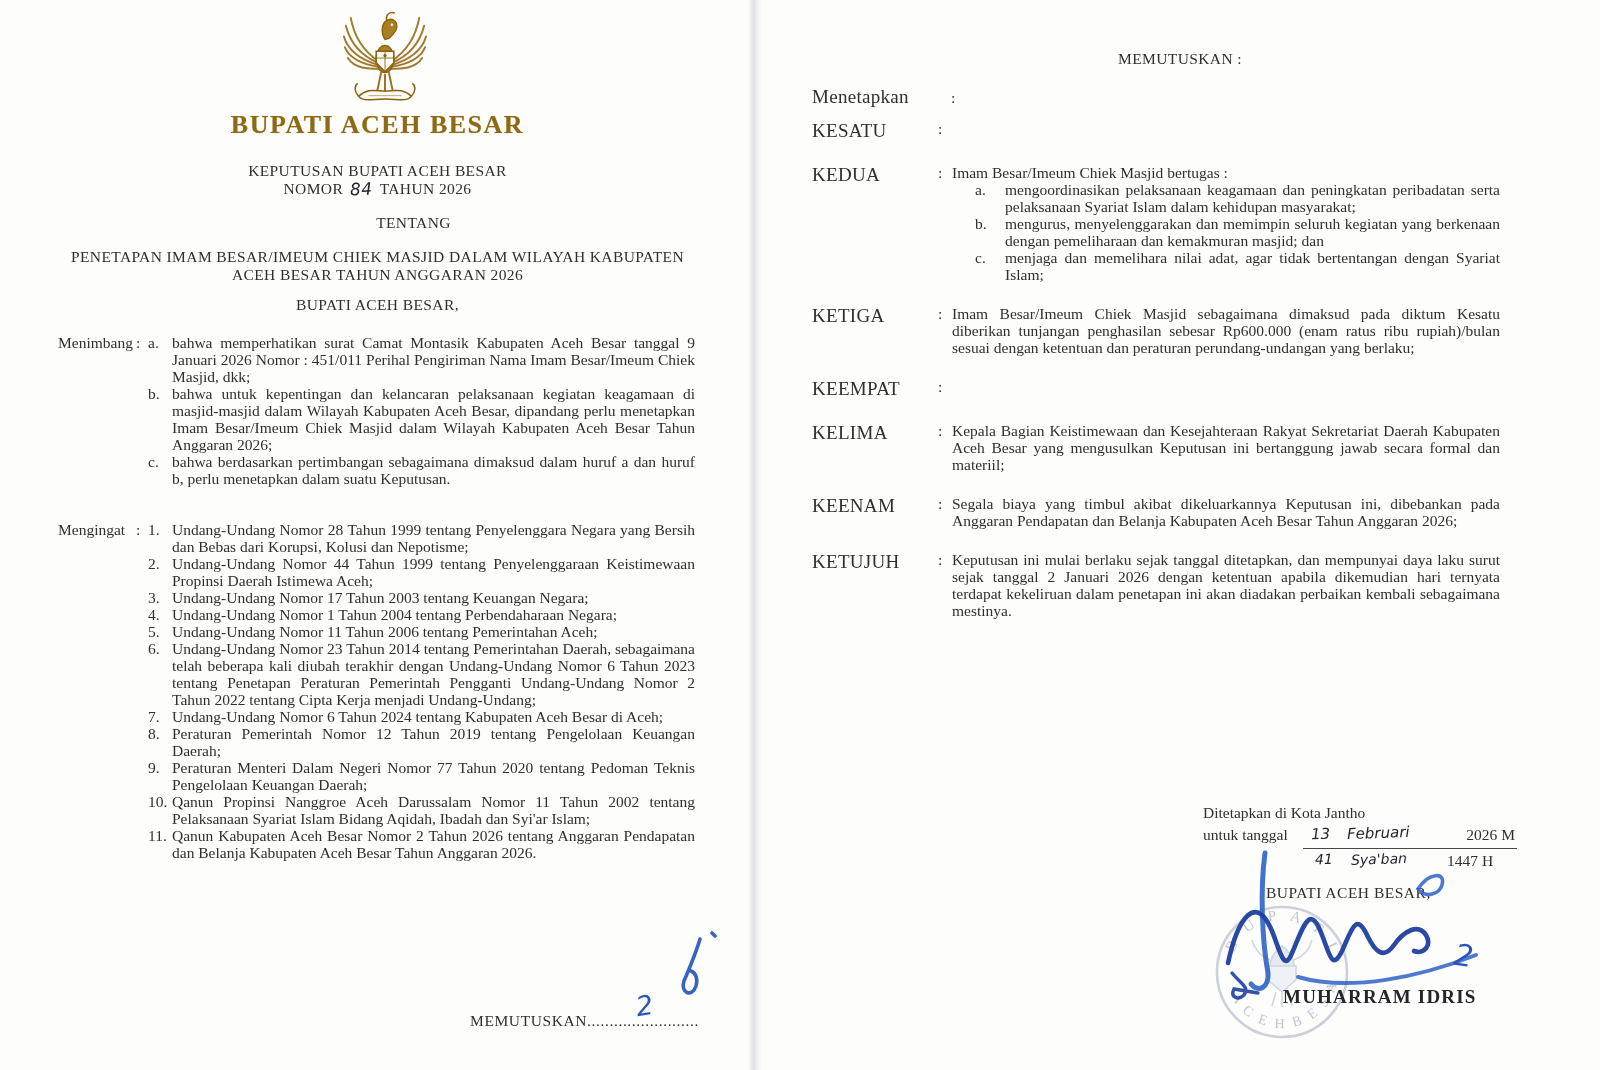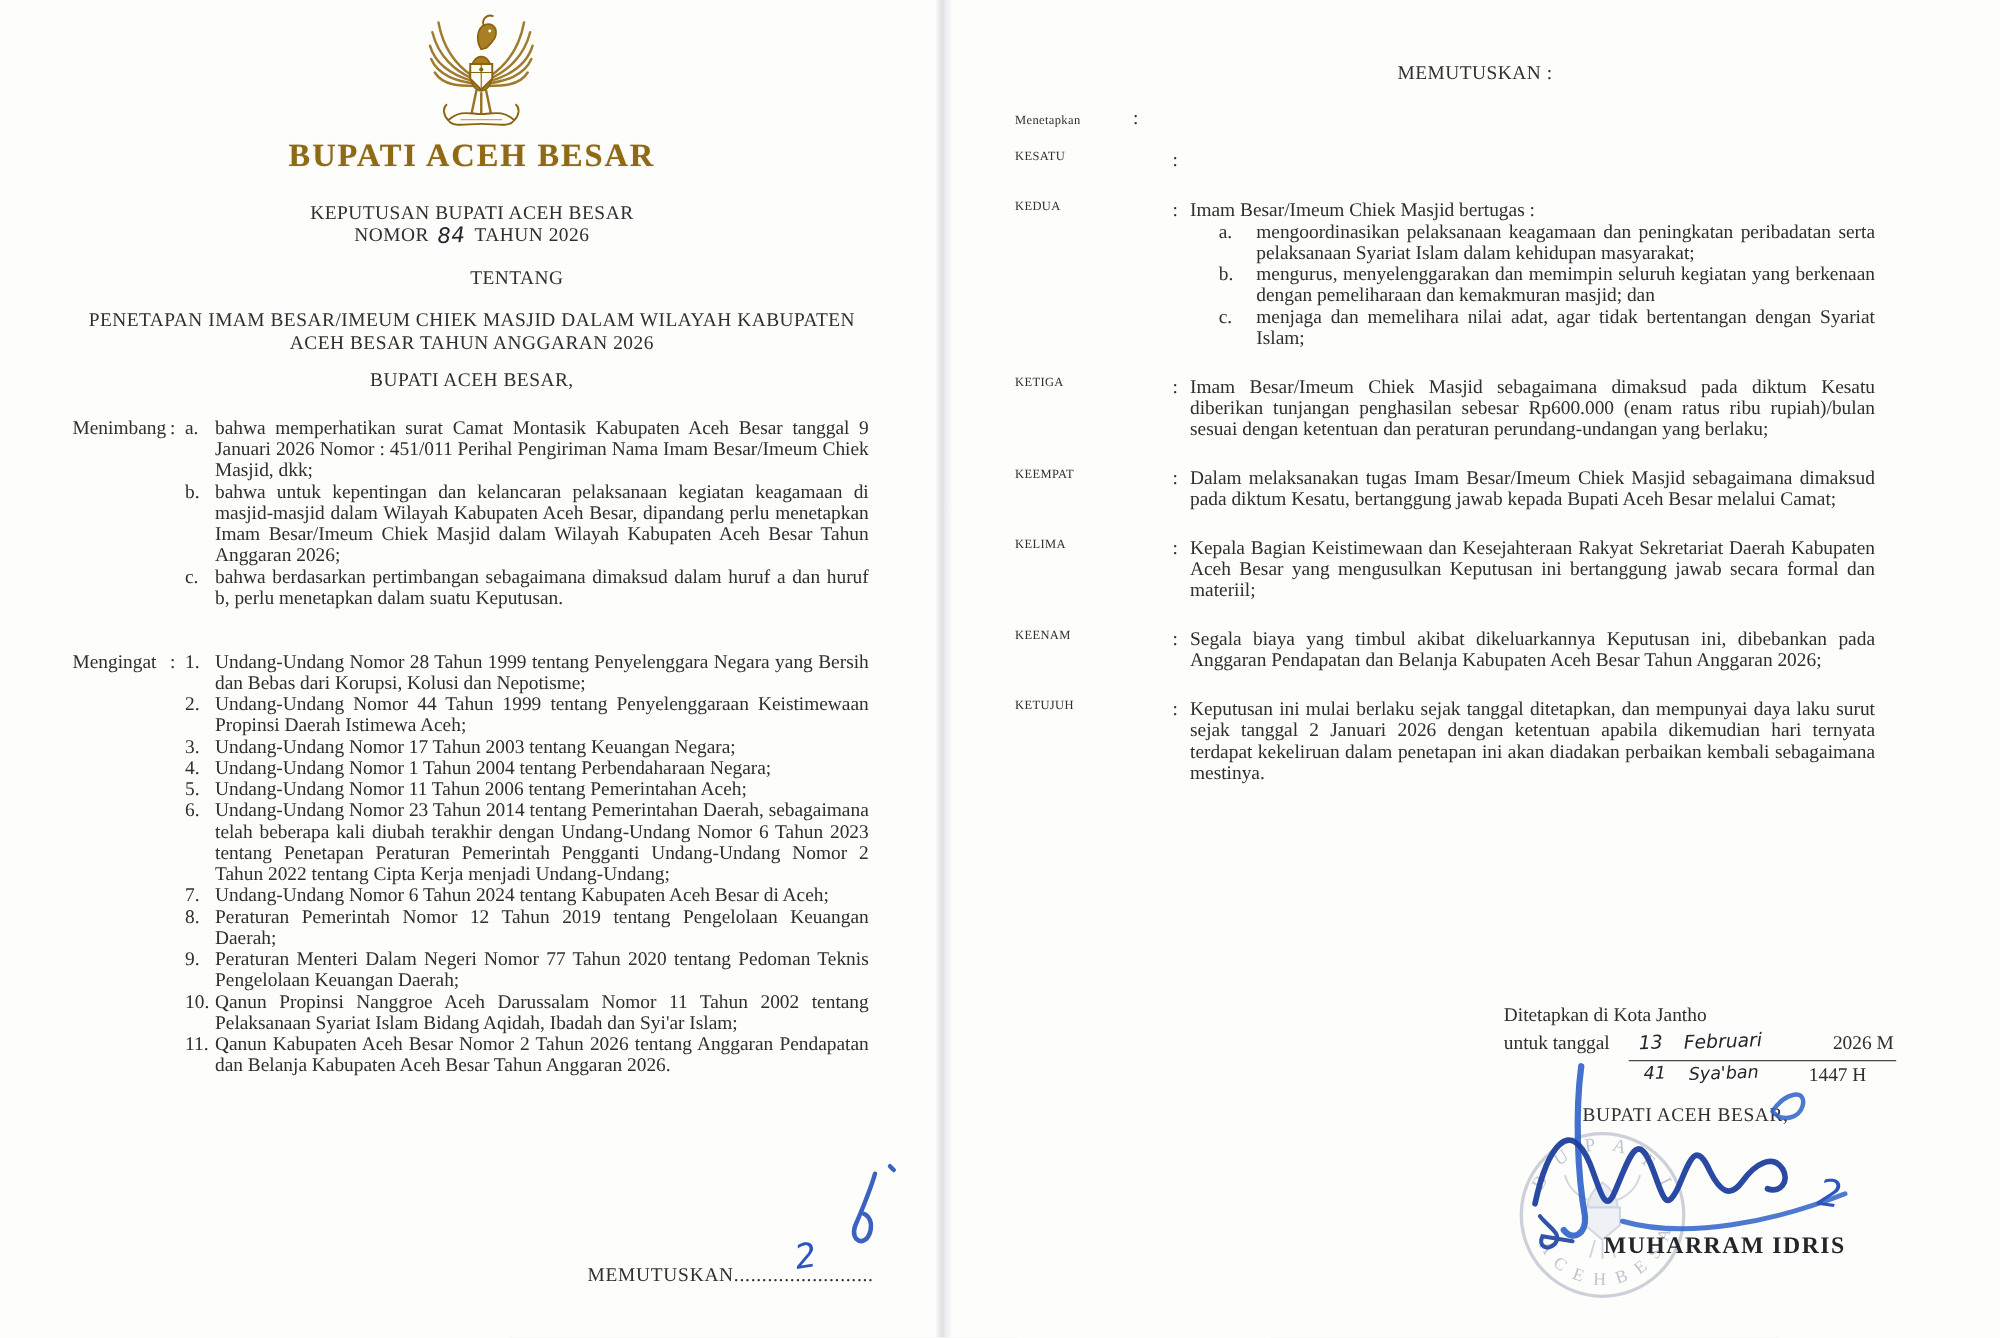--- a/index.html
+++ b/index.html
@@ -16,21 +16,21 @@
   .caps{letter-spacing:.4px;}
   .gold-title{font-size:26px;font-weight:bold;letter-spacing:1.5px;color:#8f6a14;
               text-shadow:0 0 1px rgba(143,106,20,.45);}
   .h15{font-size:15.5px;line-height:17.5px;}
   .body-text{font-size:15.5px;line-height:17px;text-align:justify;}
   .side-label{font-size:15.5px;}
   .item-block{position:absolute;}
   .p1-item{display:grid;grid-template-columns:24px 1fr;}
   .p1-items-wrap{width:547px;}
   .dictum{display:grid;grid-template-columns:126px 14px 1fr;margin-bottom:22px;}
-  .d-label{font-size:10px;letter-spacing:.3px;}
+  .d-label{font-size:19px;letter-spacing:.3px;}
   .d-colon{font-size:15.5px;}
   .sub-item{display:grid;grid-template-columns:30px 1fr;margin-left:23px;}
   .hand{font-family:"DejaVu Sans", sans-serif;font-style:italic;color:#23262b;}
   .hand-blue{font-family:"DejaVu Sans", sans-serif;font-style:italic;color:#2a55bd;}
   .nomor-hand{display:inline-block;font-size:17px;transform:rotate(-3deg) translateY(1px);margin:0 7px;}
   .closing{position:absolute;left:438px;top:804px;width:340px;height:70px;font-size:15.5px;}
   .underline-seg{position:absolute;left:108px;top:20px;width:214px;height:24px;
                  border-bottom:1.6px solid #474747;}
   .office-line{font-size:15.5px;letter-spacing:.5px;}
   .signer{font-size:19px;font-weight:bold;letter-spacing:1.2px;color:#24262a;}
@@ -211,23 +211,20 @@
         <div class="dictum">
           <span class="d-label">KETIGA</span>
           <span class="d-colon">:</span>
           <div>
             <div class="body-text">Imam Besar/Imeum Chiek Masjid sebagaimana dimaksud pada diktum Kesatu diberikan tunjangan penghasilan sebesar Rp600.000 (enam ratus ribu rupiah)/bulan sesuai dengan ketentuan dan peraturan perundang-undangan yang berlaku;</div>
           </div>
         </div>
         <div class="dictum">
           <span class="d-label">KEEMPAT</span>
           <span class="d-colon">:</span>
-          <div>
-            <div class="body-text">Dalam melaksanakan tugas Imam Besar/Imeum Chiek Masjid sebagaimana dimaksud pada diktum Kesatu, bertanggung jawab kepada Bupati Aceh Besar melalui Camat;</div>
-          </div>
         </div>
         <div class="dictum">
           <span class="d-label">KELIMA</span>
           <span class="d-colon">:</span>
           <div>
             <div class="body-text">Kepala Bagian Keistimewaan dan Kesejahteraan Rakyat Sekretariat Daerah Kabupaten Aceh Besar yang mengusulkan Keputusan ini bertanggung jawab secara formal dan materiil;</div>
           </div>
         </div>
         <div class="dictum">
           <span class="d-label">KEENAM</span>

